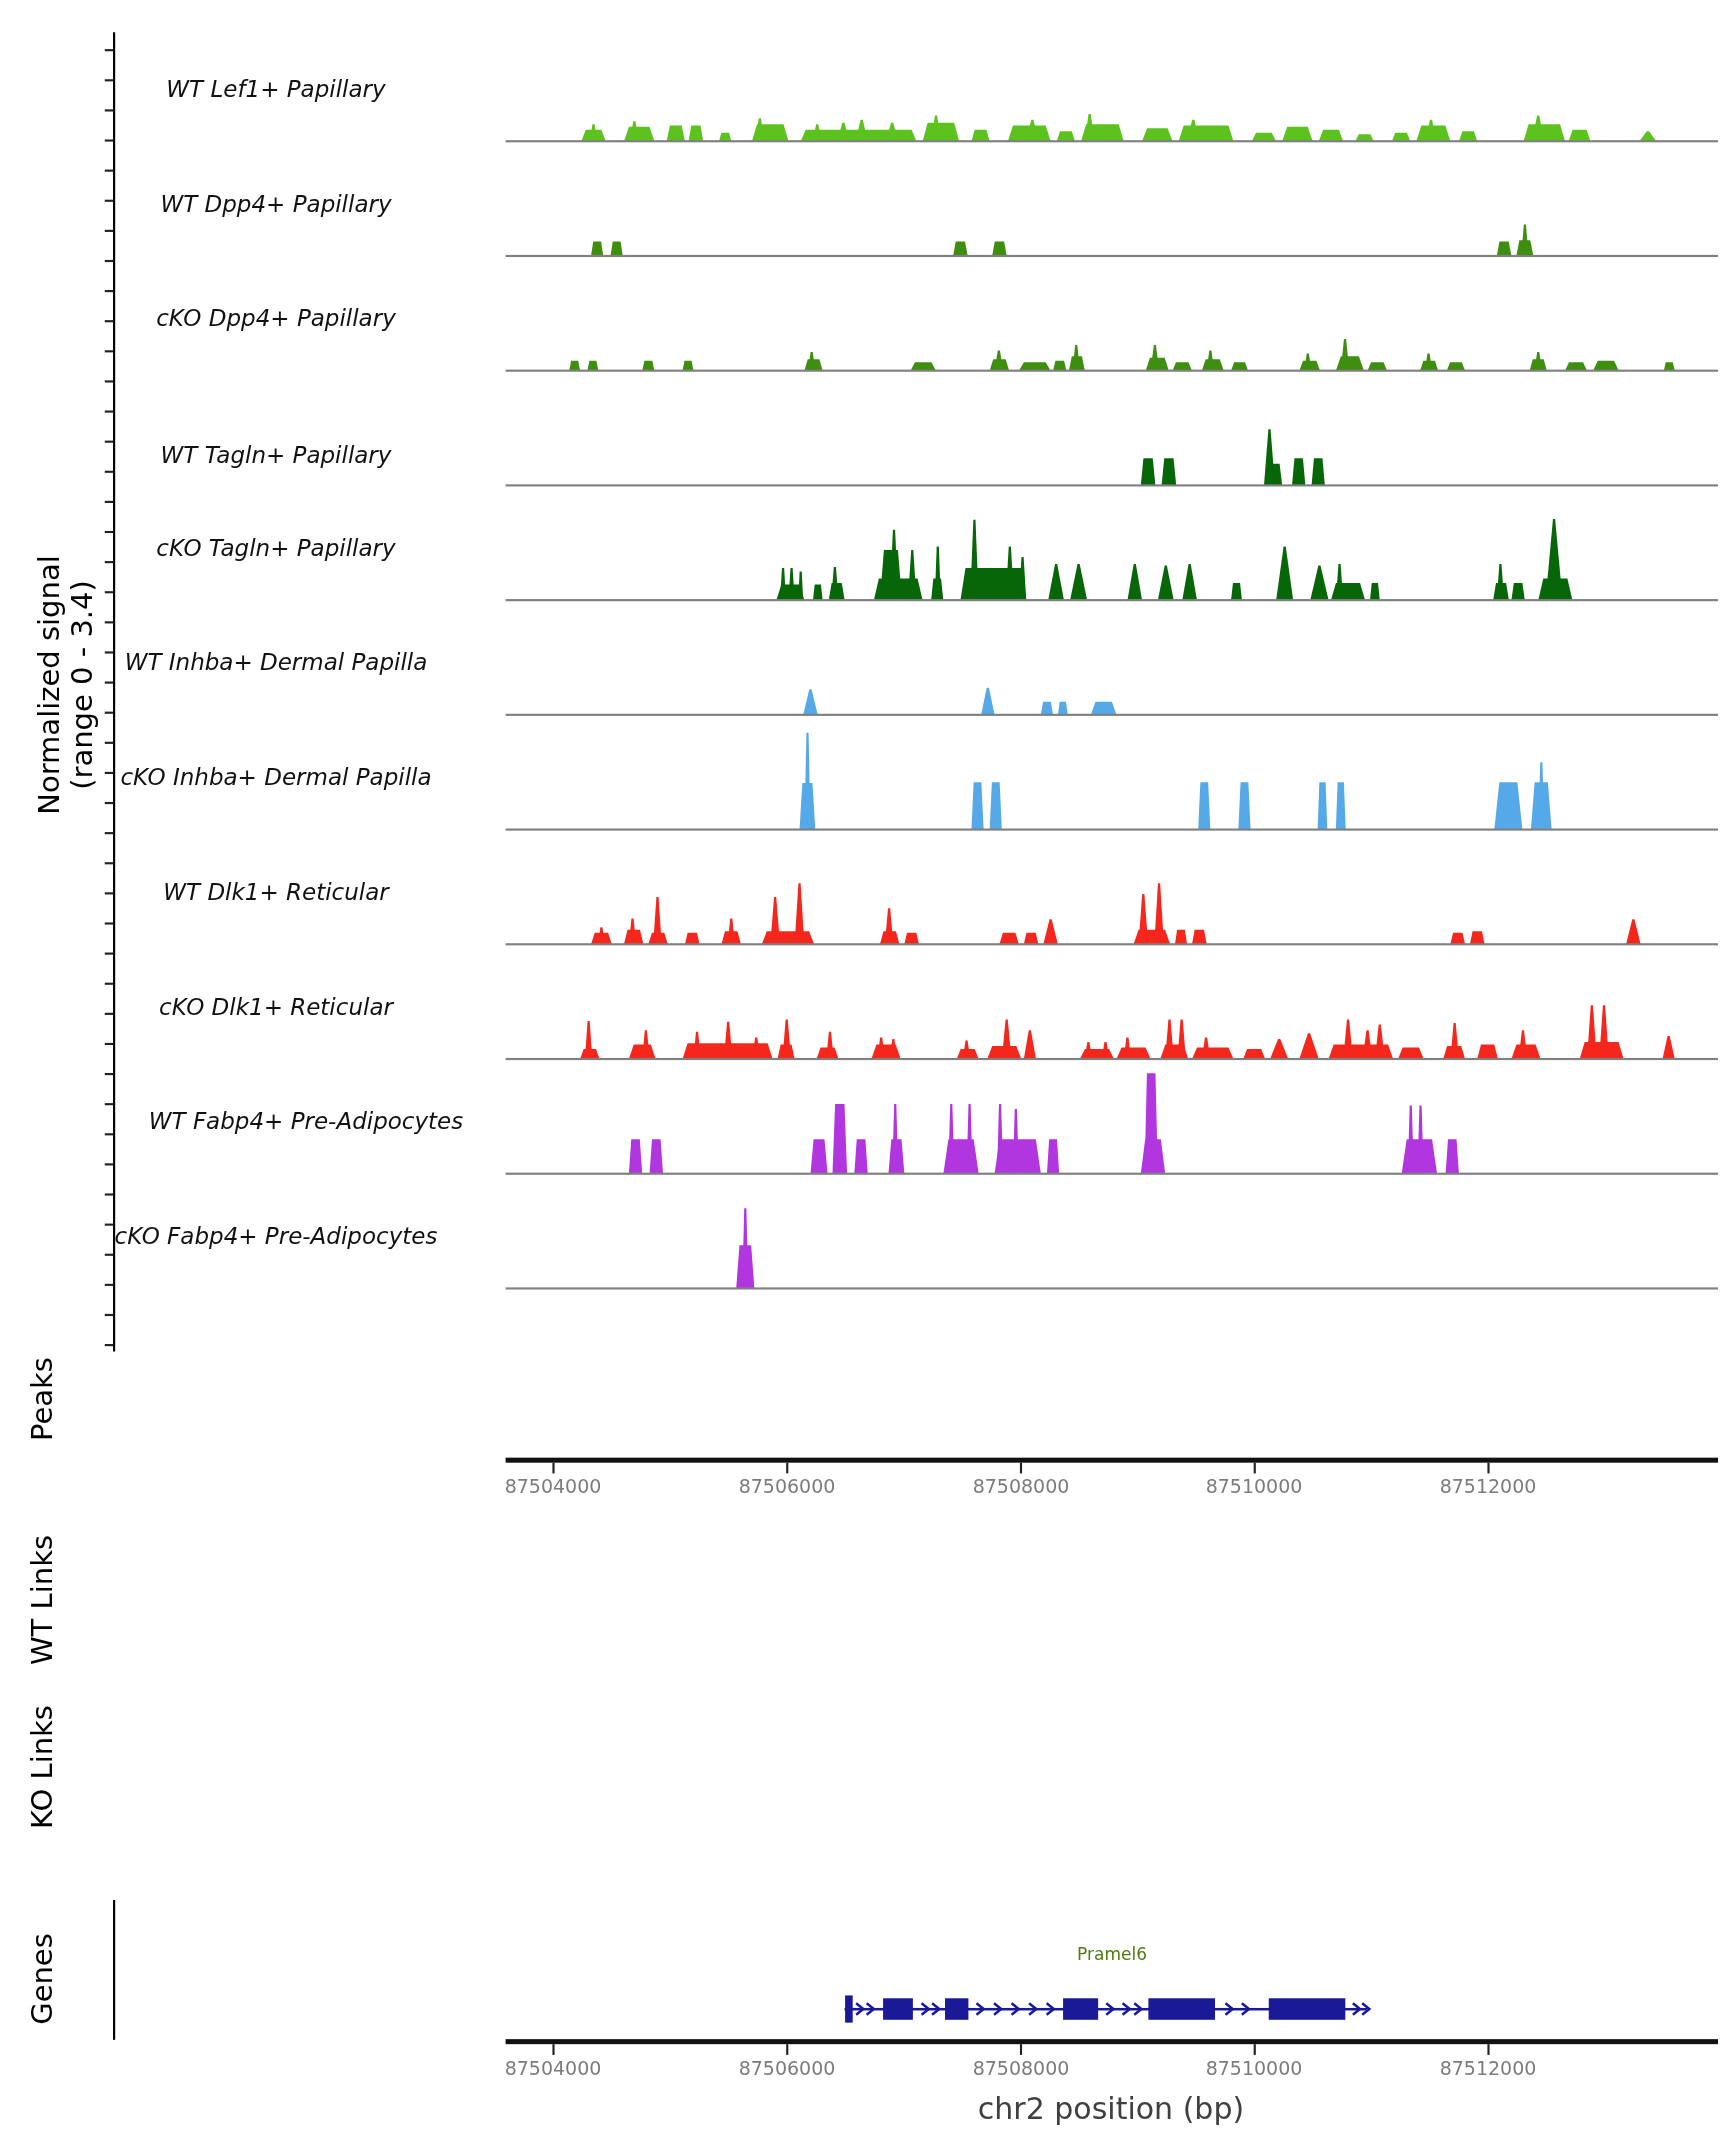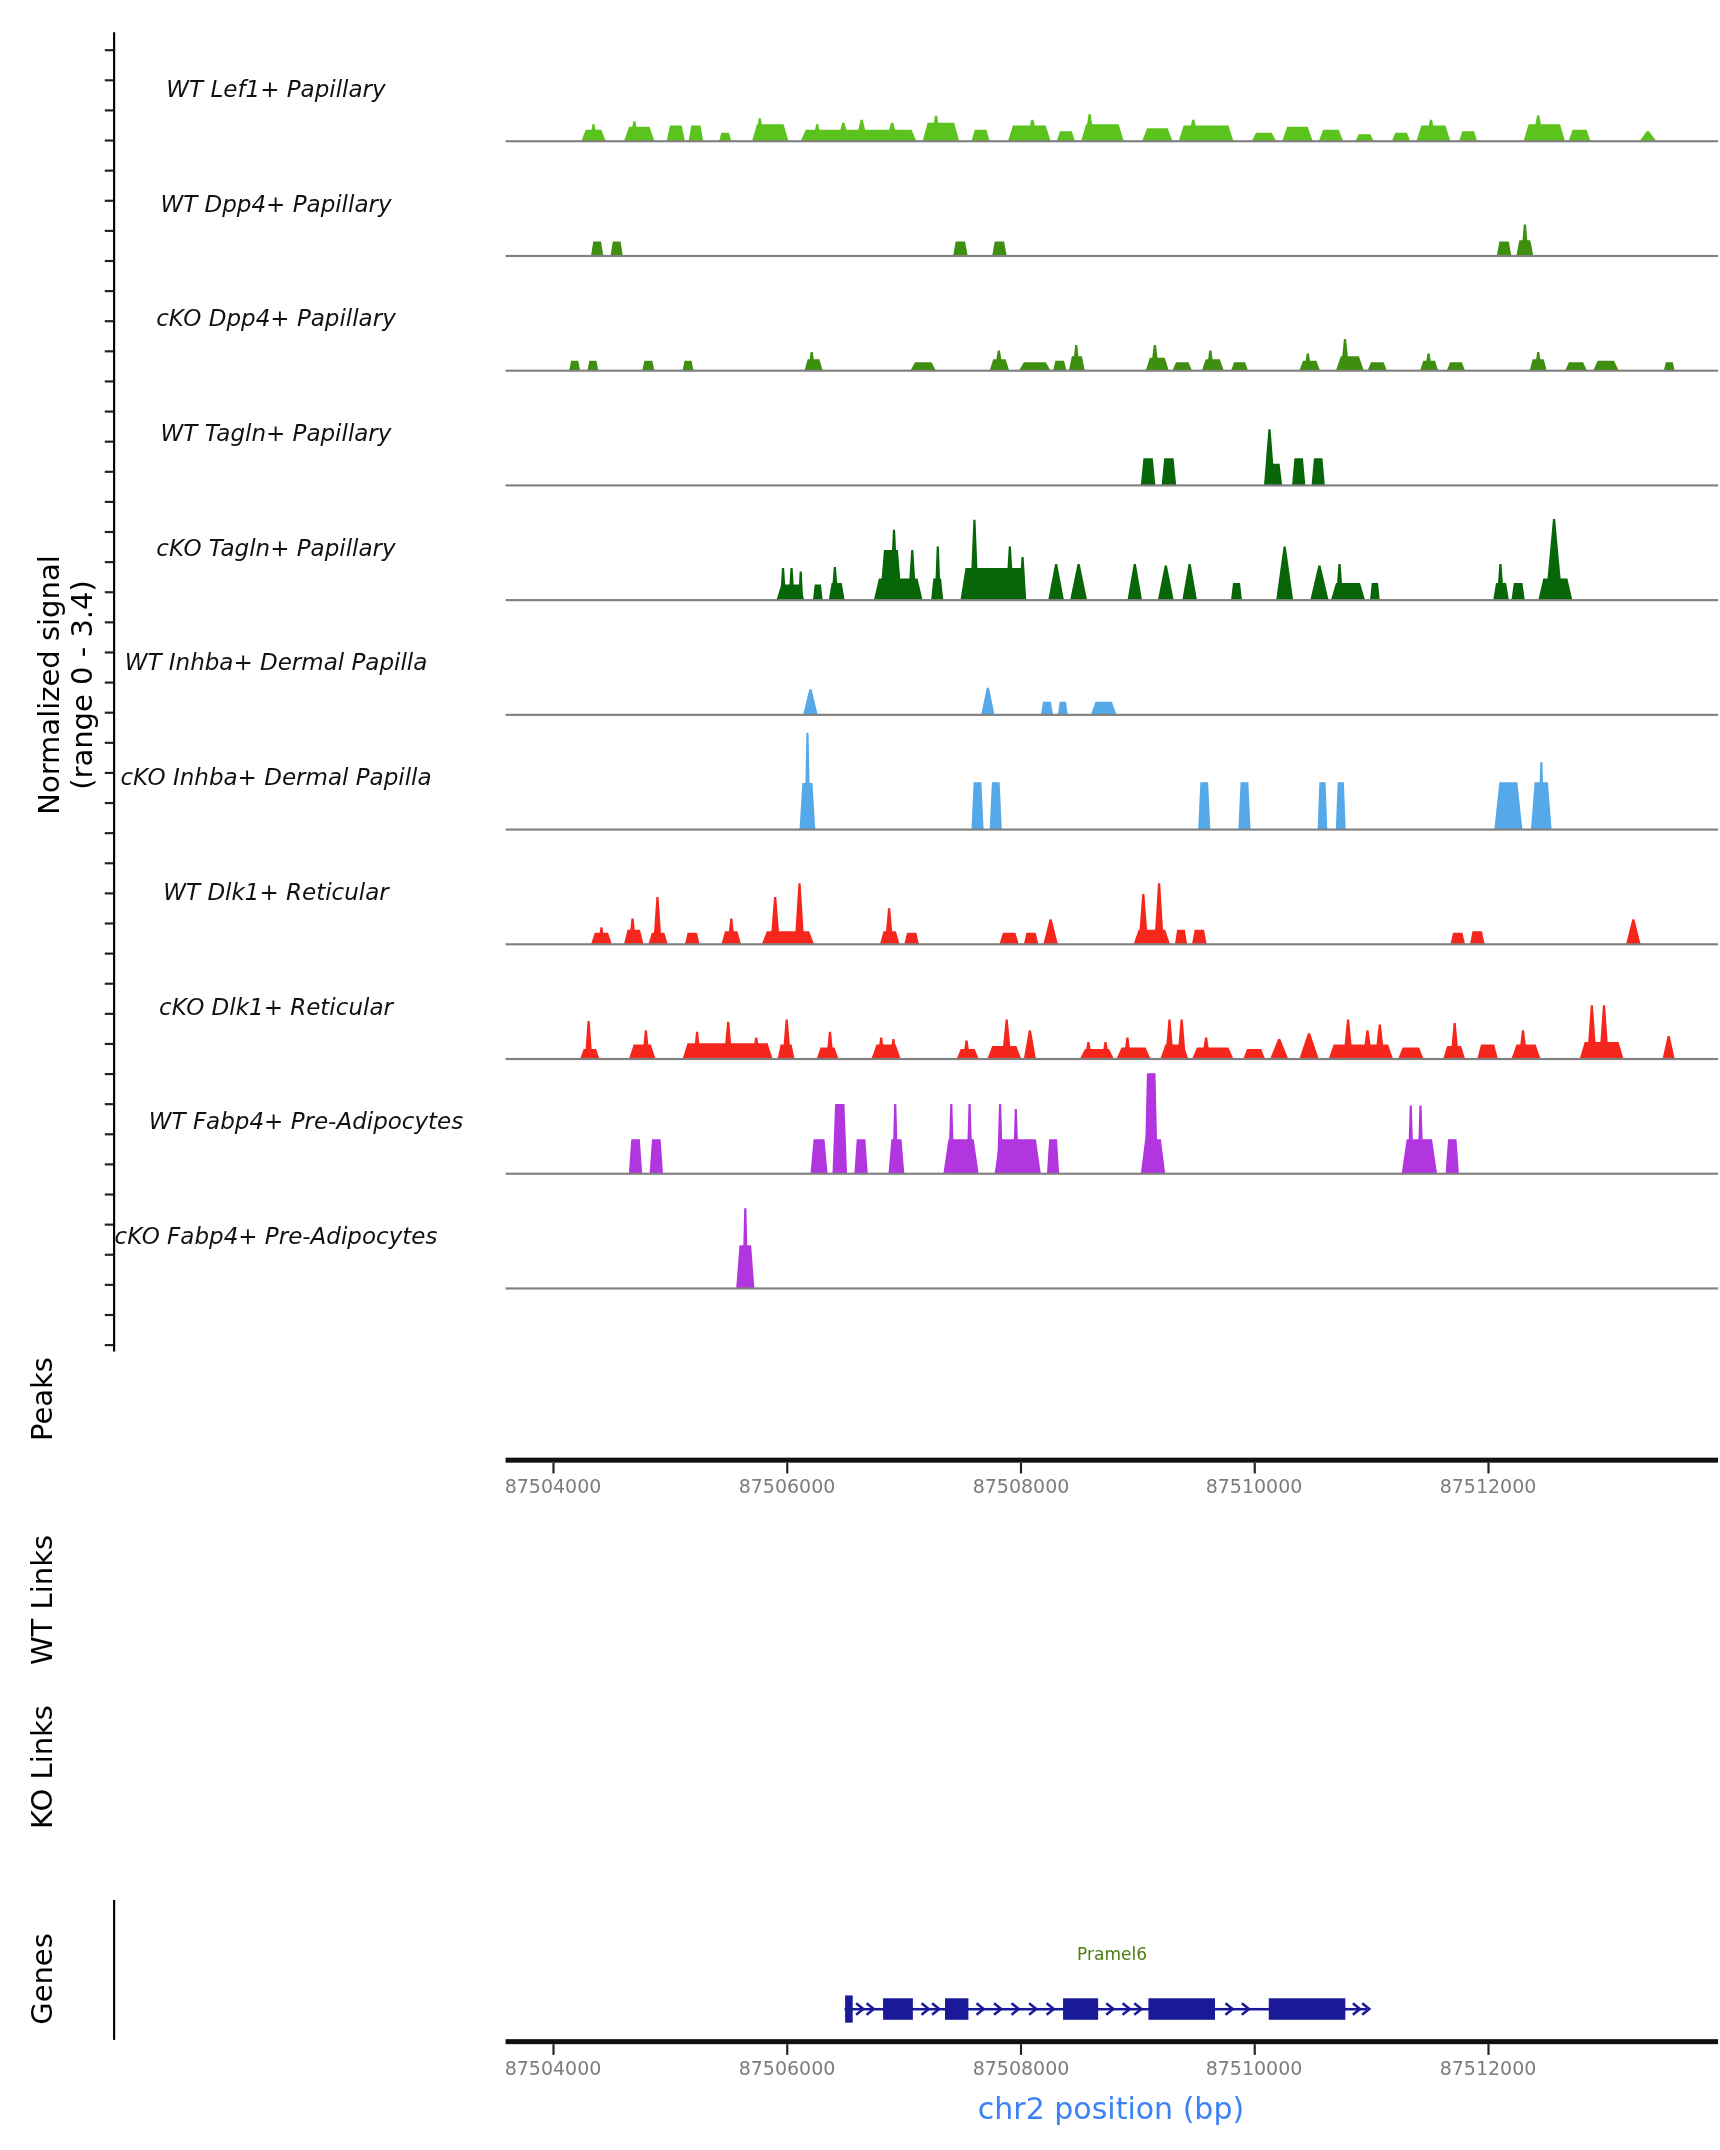--- a/index.html
+++ b/index.html
@@ -5,21 +5,21 @@
   html,body{margin:0;padding:0;background:#ffffff;}
   body{width:1721px;height:2151px;font-family:"DejaVu Sans","Liberation Sans",sans-serif;}
   #figure{position:relative;width:1721px;height:2151px;background:#fff;overflow:hidden;}
   #plot-svg{position:absolute;left:0;top:0;}
   .lbl{position:absolute;white-space:nowrap;color:#000;transform:translate(-50%,-50%);}
   .lbl.rot{transform:translate(-50%,-50%) rotate(-90deg);}
   .track-label{font-size:23px;color:#111;font-style:italic;}
   .tick-label{font-size:19px;color:#7c7c7c;transform:translate(-50%,0);}
   .section-label{font-size:29px;color:#000;}
   .ylabel{font-size:29px;color:#000;text-align:center;line-height:1.15;}
-  .xlabel{font-size:30px;color:#3b82f6;}
+  .xlabel{font-size:30px;color:#404040;}
   .gene-name{font-size:17px;color:#4d7c0f;}
 </style>
 </head>
 <body>
 
 <div id="figure">
   <svg id="plot-svg" width="1721" height="2151" viewBox="0 0 2400 3000">
       <rect x="157.5" y="45" width="3" height="1840" fill="#000"></rect>
       <rect x="146" y="68.5" width="12" height="3" fill="#222"></rect>
       <rect x="146" y="110.5" width="12" height="3" fill="#222"></rect>
@@ -375,21 +375,21 @@
   <div class="lbl rot section-label" style="left:42px;top:1979px;">Genes</div>
 
   <div class="lbl gene-name" style="left:1112px;top:1954px;">Pramel6</div>
 
   <div class="lbl xlabel" style="left:1111px;top:2108px;">chr2 position (bp)</div>
 
   <div id="gen-labels">
       <div class="lbl track-label" style="left: 276px; top: 89px;">WT Lef1+ Papillary</div>
       <div class="lbl track-label" style="left: 276px; top: 204px;">WT Dpp4+ Papillary</div>
       <div class="lbl track-label" style="left: 276px; top: 318px;">cKO Dpp4+ Papillary</div>
-      <div class="lbl track-label" style="left: 276px; top: 433px;">WT Tagln+ Papillary</div>
+      <div class="lbl track-label" style="left: 276px; top: 455px;">WT Tagln+ Papillary</div>
       <div class="lbl track-label" style="left: 276px; top: 548px;">cKO Tagln+ Papillary</div>
       <div class="lbl track-label" style="left: 276px; top: 662px;">WT Inhba+ Dermal Papilla</div>
       <div class="lbl track-label" style="left: 276px; top: 777px;">cKO Inhba+ Dermal Papilla</div>
       <div class="lbl track-label" style="left: 276px; top: 892px;">WT Dlk1+ Reticular</div>
       <div class="lbl track-label" style="left: 276px; top: 1007px;">cKO Dlk1+ Reticular</div>
       <div class="lbl track-label" style="left: 276px; top: 1121px; margin-left: 30px;">WT Fabp4+ Pre-Adipocytes</div>
       <div class="lbl track-label" style="left: 276px; top: 1236px;">cKO Fabp4+ Pre-Adipocytes</div>
       <div class="lbl tick-label" style="left: 553px; top: 1475px;">87504000</div>
       <div class="lbl tick-label" style="left: 787px; top: 1475px;">87506000</div>
       <div class="lbl tick-label" style="left: 1021px; top: 1475px;">87508000</div>

